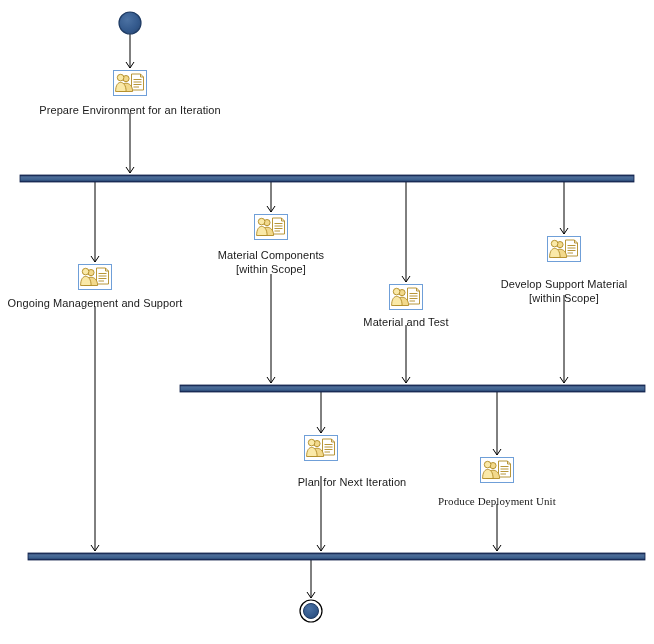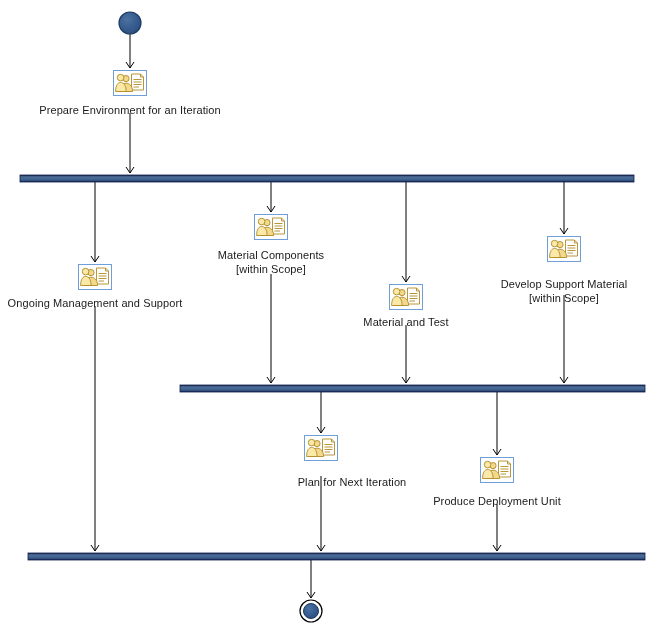--- a/index.html
+++ b/index.html
@@ -225,16 +225,16 @@
         </svg>
       </div>
     </div>
   <div id="labels-layer">
       <div class="node-label" style="left: 130px; top: 103px;"><div>Prepare Environment for an Iteration</div></div>
       <div class="node-label" style="left: 95px; top: 296px;"><div>Ongoing Management and Support</div></div>
       <div class="node-label" style="left: 271px; top: 248px;"><div>Material Components</div><div>[within Scope]</div></div>
       <div class="node-label" style="left: 406px; top: 315px;"><div>Material and Test</div></div>
       <div class="node-label" style="left: 564px; top: 277px;"><div>Develop Support Material</div><div>[within Scope]</div></div>
       <div class="node-label" style="left: 321px; top: 475px; margin-left: 31px;"><div>Plan for Next Iteration</div></div>
-      <div class="node-label" style="left: 497px; top: 494px;"><div>Produce Deployment Unit</div></div>
+      <div class="node-label" style="left: 497px; top: 494px; font-family: Liberation Serif, serif;"><div>Produce Deployment Unit</div></div>
     </div>
 
 </div>
 
 </body></html>

